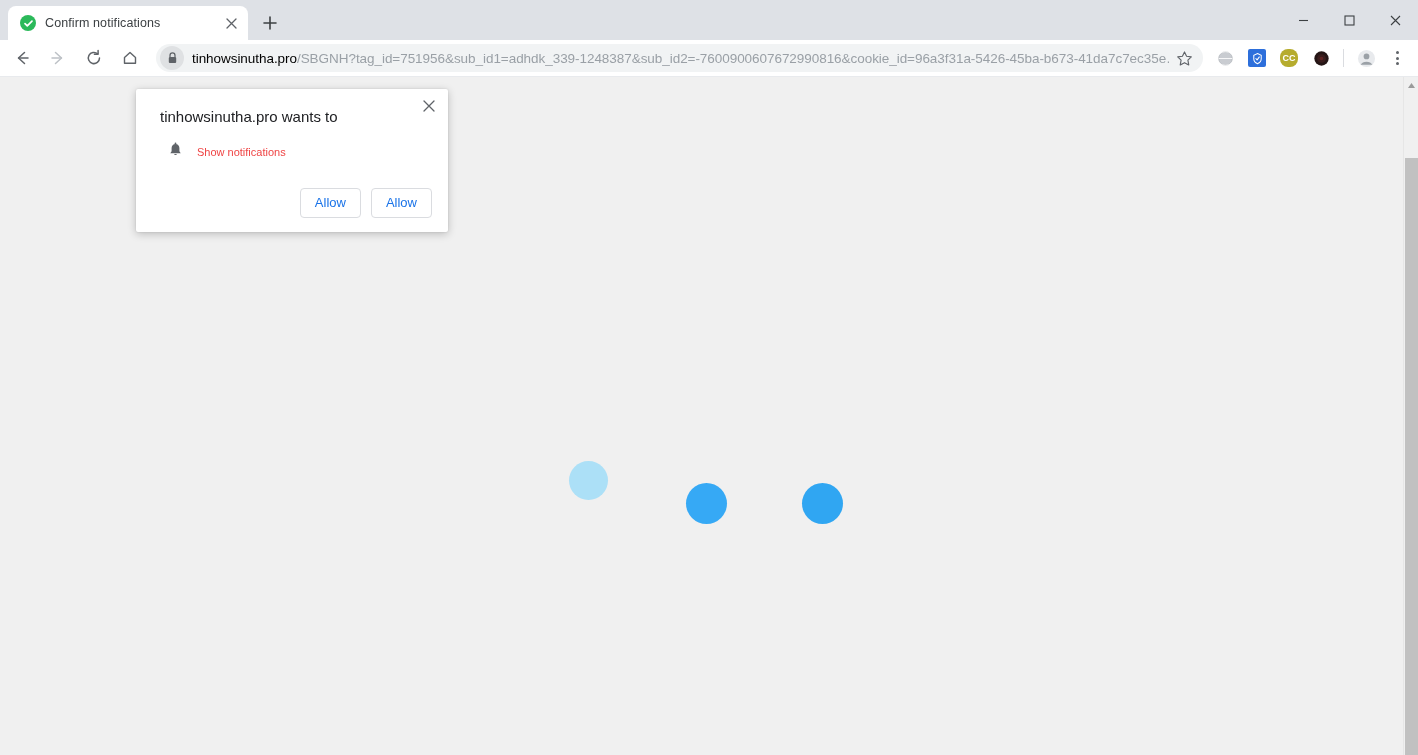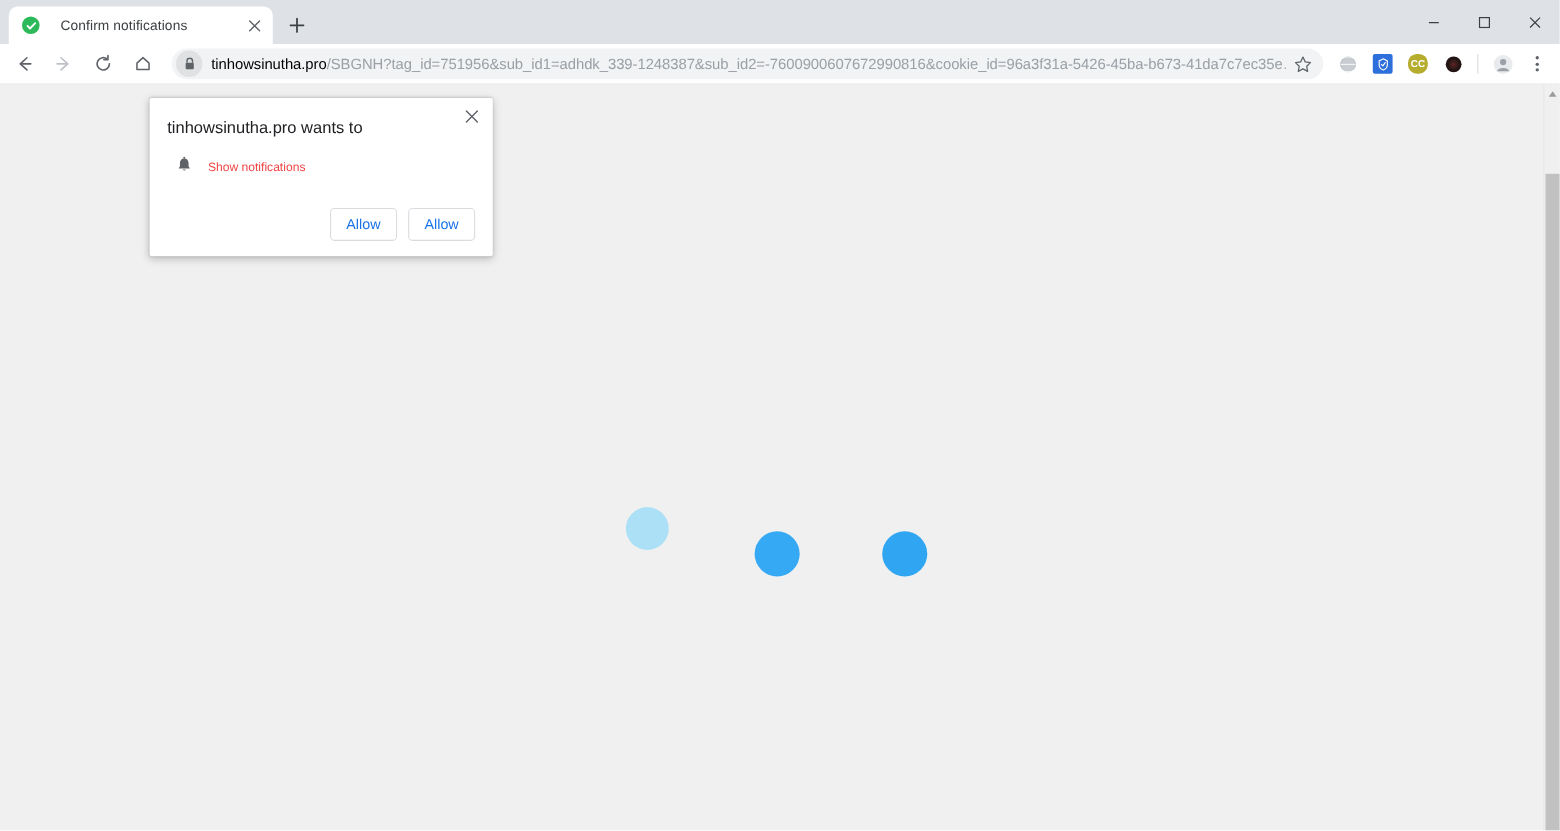--- a/index.html
+++ b/index.html
@@ -32,21 +32,21 @@
   .tab {
     position: relative;
     margin-left: 8px;
     width: 240px;
     height: 34px;
     background: #ffffff;
     border-radius: 8px 8px 0 0;
     display: flex;
     align-items: center;
     padding: 0 8px 0 12px;
-    gap: 19px;
+    gap: 9px;
   }
   .tab-favicon {
     width: 16px; height: 16px;
     border-radius: 50%;
     background: #2bb95a;
     flex: 0 0 auto;
     display: flex; align-items: center; justify-content: center;
   }
   .tab-favicon svg { display: block; }
   .tab-title {
@@ -259,21 +259,21 @@
 
   
   #permission-dialog {
     position: absolute;
     left: 136px;
     top: 12px;
     width: 312px;
     background: #ffffff;
     border-radius: 2px;
     box-shadow: 0 2px 8px rgba(0,0,0,0.22), 0 0 2px rgba(0,0,0,0.12);
-    padding: 16px 16px 14px 16px;
+    padding: 16px 16px 14px 24px;
     z-index: 30;
   }
   #dialog-close {
     position: absolute;
     right: 8px; top: 6px;
     width: 22px; height: 22px;
     display: flex; align-items: center; justify-content: center;
     color: #5f6368;
   }
   #dialog-title {

